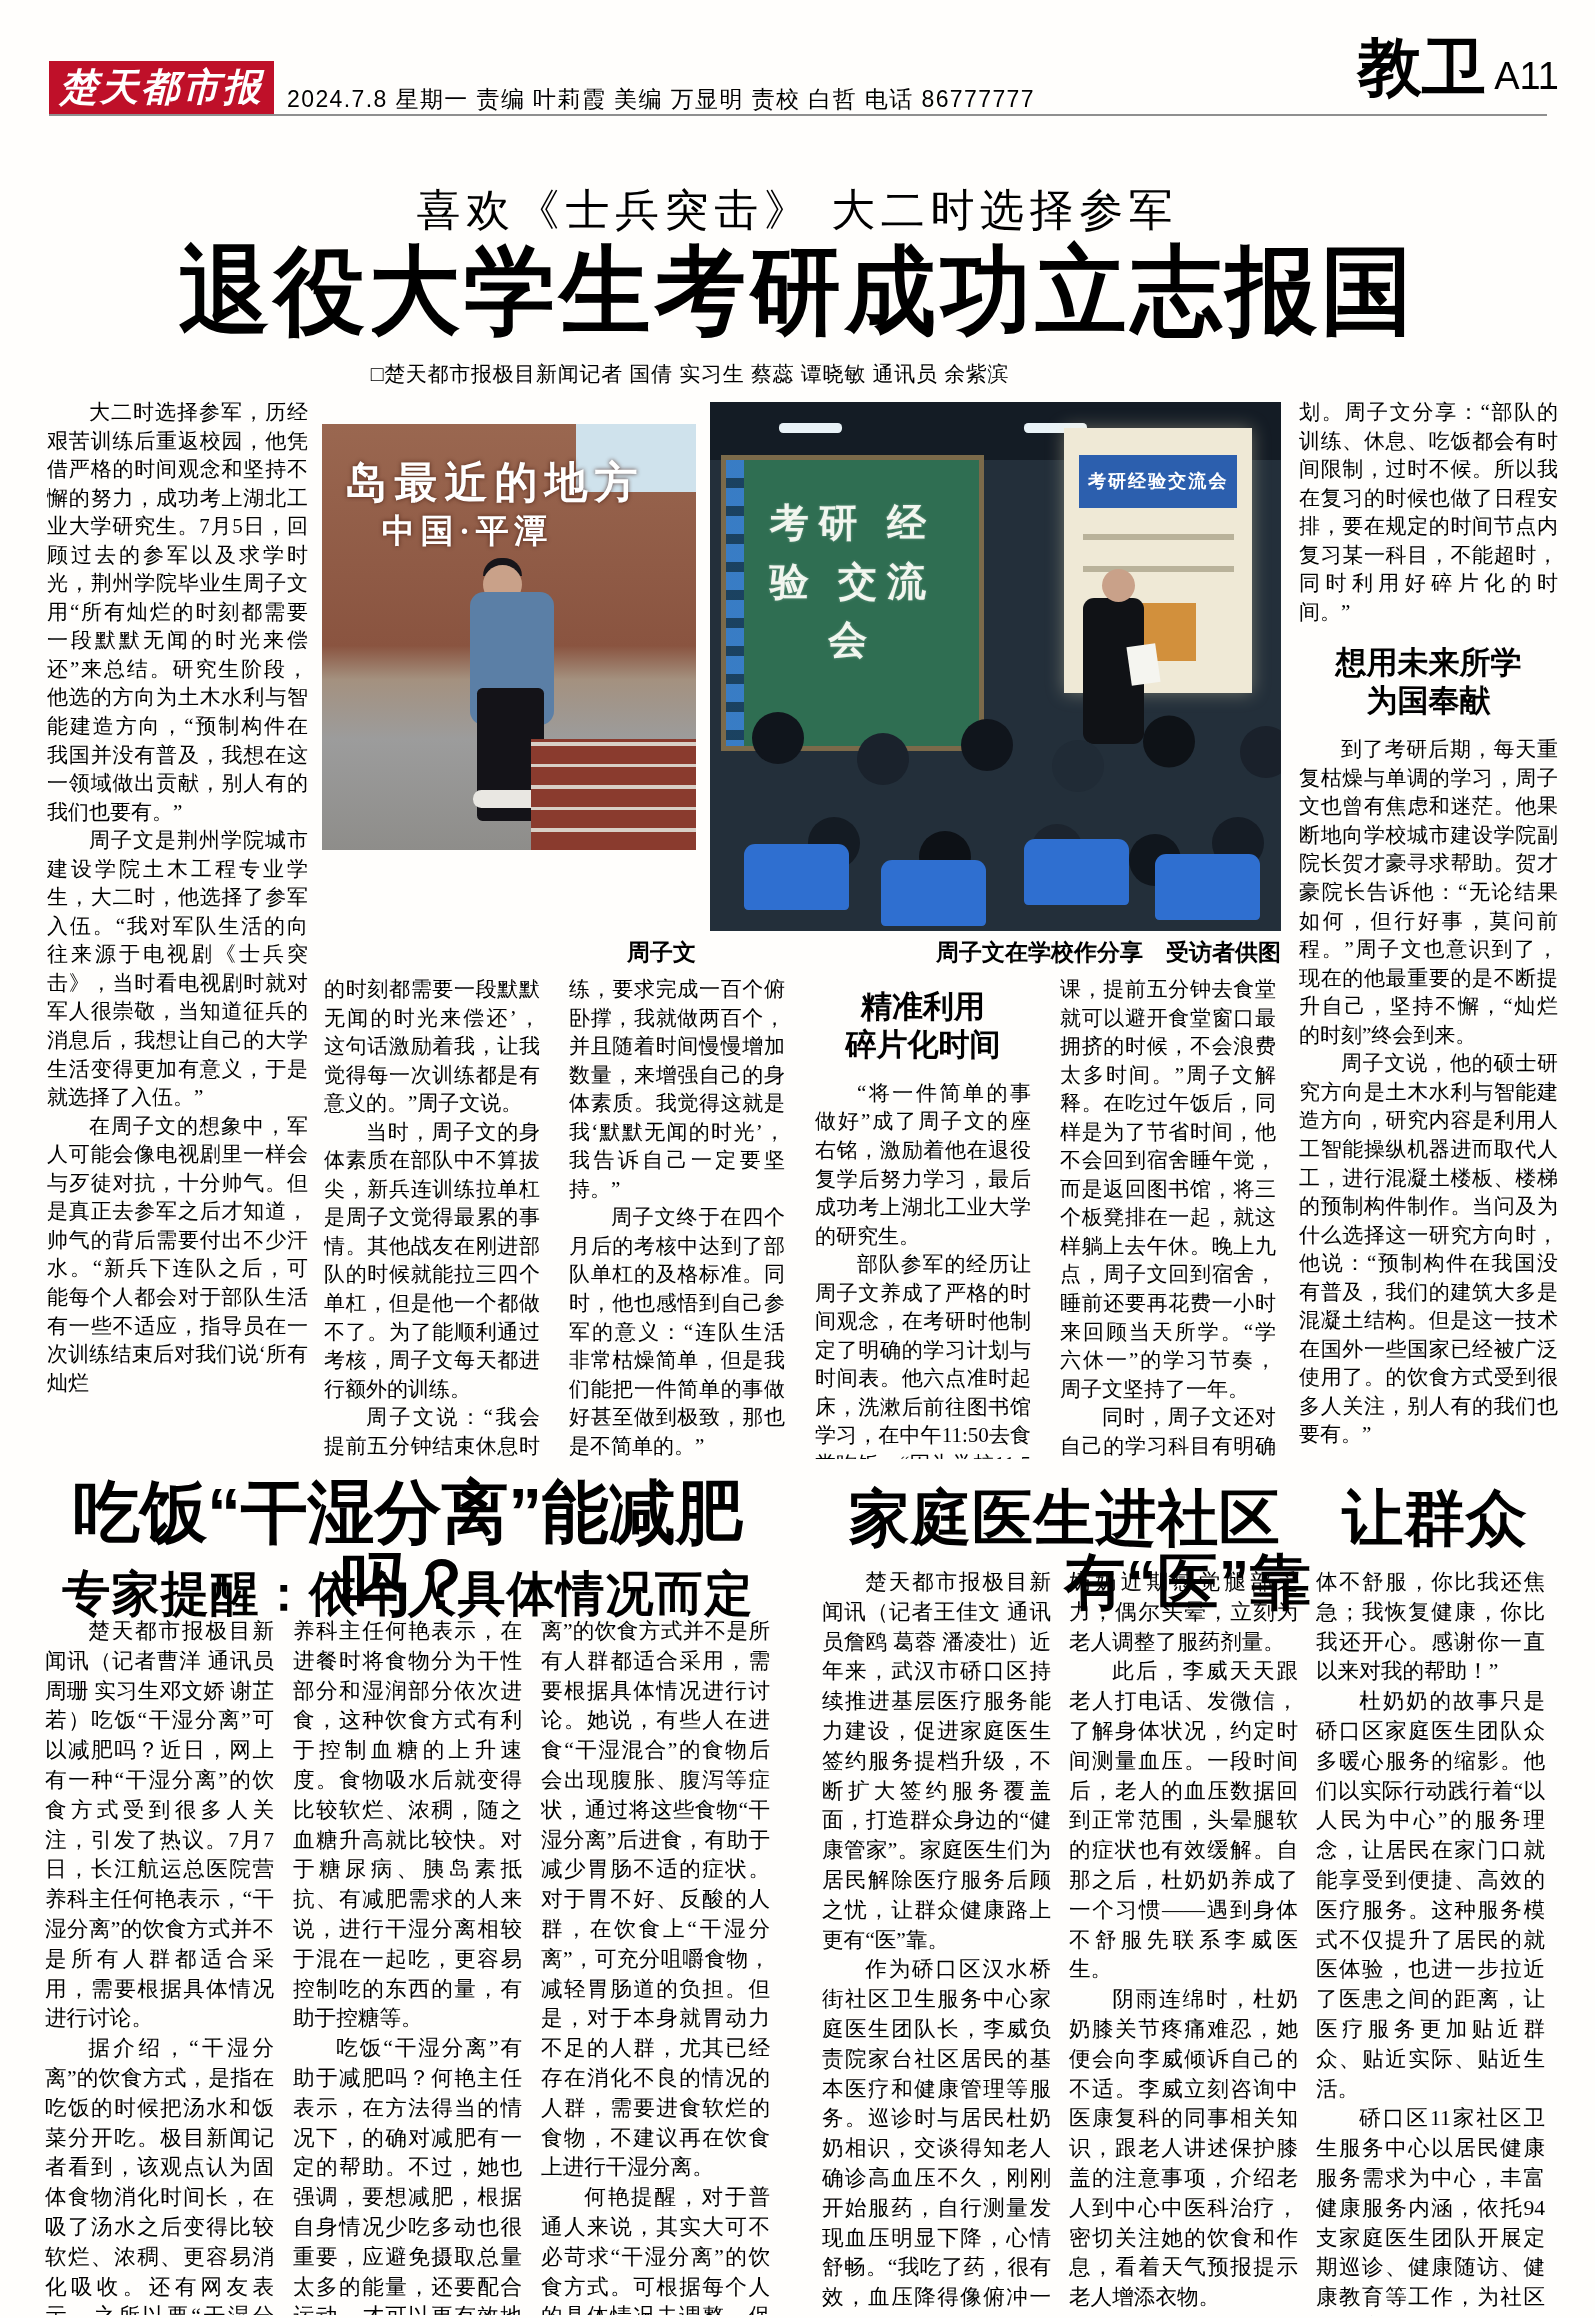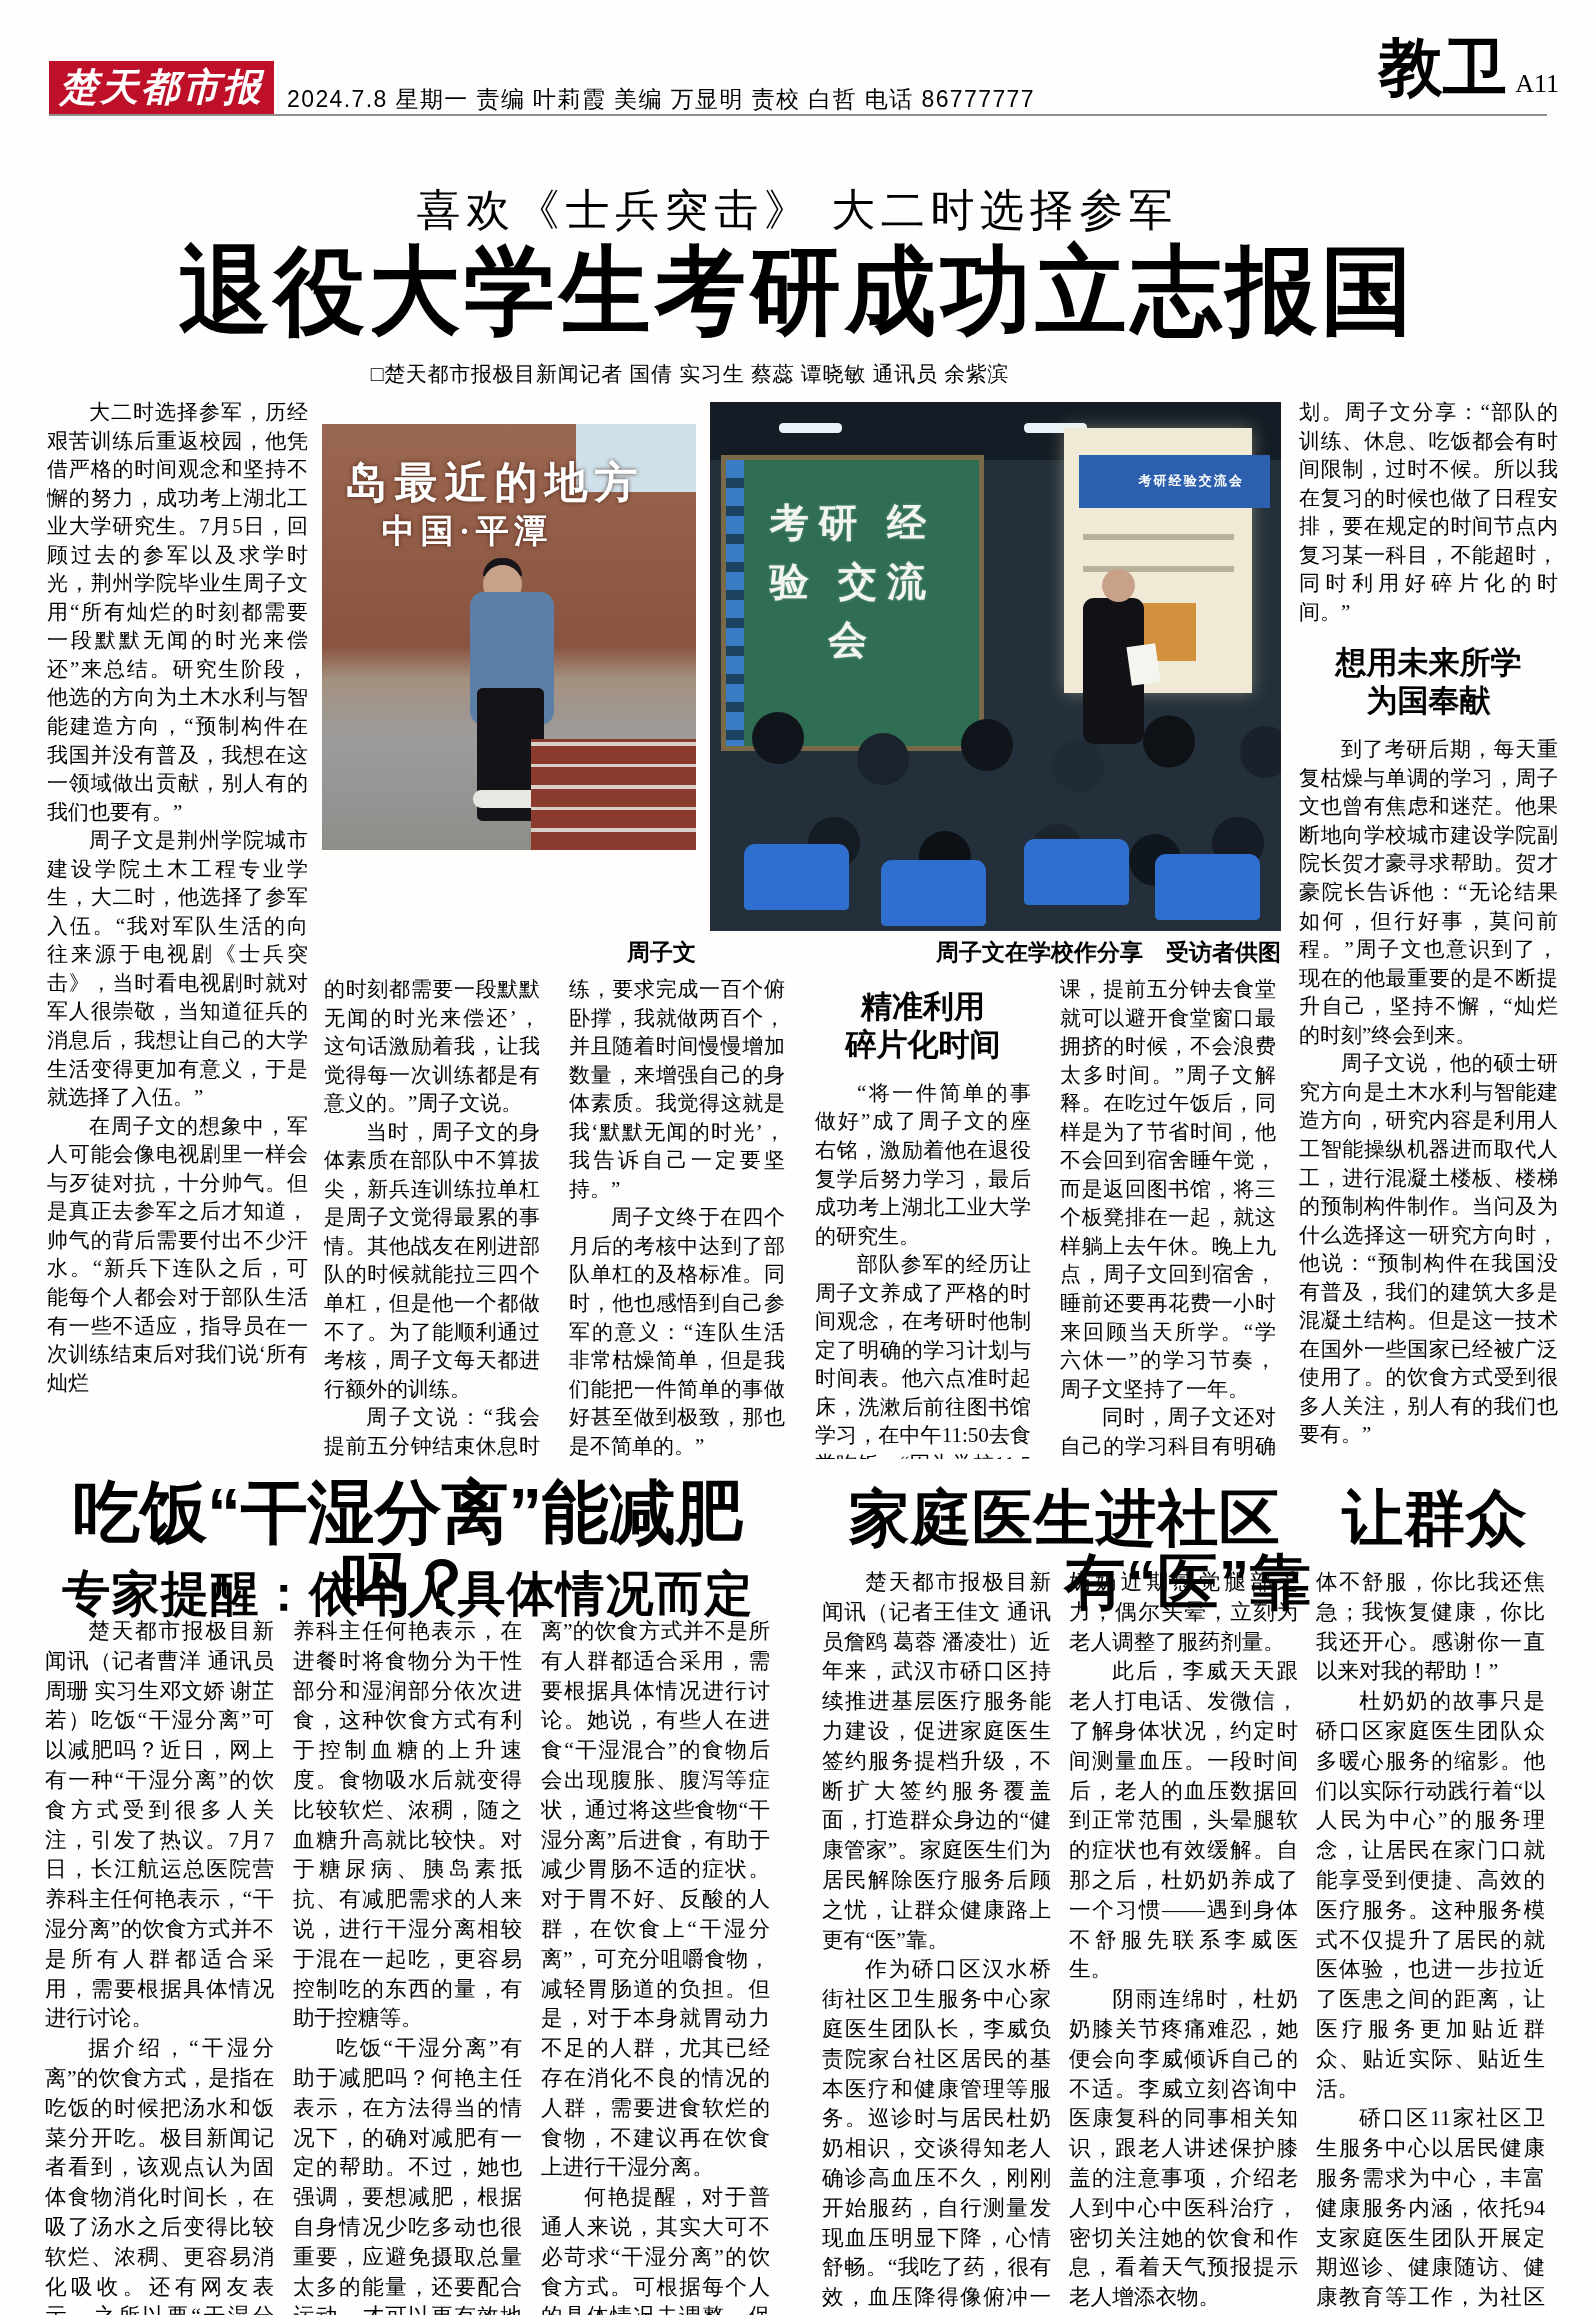--- a/index.html
+++ b/index.html
@@ -9,21 +9,21 @@
 
   
   .masthead{left:49px;top:61px;width:225px;height:53px;background:#bf1029;
             display:flex;align-items:center;justify-content:center;}
   .masthead-name{color:#fff;font-size:38px;font-weight:bold;font-style:italic;
                  font-family:"Liberation Serif",serif;letter-spacing:2.8px;white-space:nowrap;}
   .dateline{left:287px;top:84px;font-family:"Liberation Sans",sans-serif;
             font-size:23px;font-weight:500;letter-spacing:1.4px;white-space:nowrap;}
   .section-wrap{left:1343px;top:35px;width:216px;display:flex;align-items:flex-end;justify-content:flex-end;gap:8.4px;}
   .section-name{font-family:"Liberation Sans",sans-serif;font-weight:900;font-size:64px;line-height:1;}
-  .page-number{font-family:Liberation Serif, serif;font-size:26px;line-height:1.15;}
+  .page-number{font-family:Liberation Sans, sans-serif;font-size:38px;line-height:1.15;}
   .header-rule{left:49px;top:114px;width:1498px;height:2.1px;background:#8f8f8f;}
 
   
   .kicker{left:0;top:181px;width:1595px;text-align:center;
           font-family:"Liberation Sans",sans-serif;font-weight:400;font-size:44px;letter-spacing:5.6px;}
   .main-headline{left:0;top:243px;width:1595px;text-align:center;
           font-family:"Liberation Sans",sans-serif;font-weight:900;font-size:91px;
           letter-spacing:4.2px;line-height:1.05;transform:scaleY(1.06);}
   .byline{left:0;top:360px;width:1380px;text-align:center;
           font-family:"Liberation Sans",sans-serif;font-size:21px;font-weight:500;letter-spacing:0.7px;}
@@ -70,22 +70,22 @@
   .p2-board{position:absolute;left:2%;top:10%;width:46%;height:56%;background:#2f6e52;
             border:5.6px solid #7b6a4a;box-sizing:border-box;}
   .p2-boardtext{position:absolute;left:10%;top:12%;color:#f2f6ef;font-size:39px;font-weight:bold;
                 letter-spacing:9.8px;line-height:1.5;width:80%;text-align:center;
                 text-shadow:0 0 2.8px rgba(255,255,255,.35);}
   .p2-tinsel{position:absolute;left:0;top:0;width:18px;height:100%;
              background:repeating-linear-gradient(180deg,#3a7fd9 0 18px,#173a63 18px 28px);opacity:.85;}
   .p2-screen{position:absolute;right:5%;top:5%;width:33%;height:50%;background:#efe9d6;
              box-shadow:0 0 16.7px rgba(255,244,200,.35);}
   .p2-slide-title{position:absolute;left:8%;top:10%;width:84%;height:20%;background:#2c5fae;
-                  color:#fff;font-size:13px;font-weight:bold;display:flex;align-items:center;
-                  justify-content:center;letter-spacing:2.1px;white-space:nowrap;overflow:hidden;padding-left:33px;}
+                  color:#fff;font-size:18px;font-weight:bold;display:flex;align-items:center;
+                  justify-content:center;letter-spacing:2.1px;white-space:nowrap;overflow:hidden;}
   .p2-slide-line{position:absolute;left:10%;width:80%;height:5.6px;background:#b9b29a;}
   .p2-slide-box{position:absolute;left:30%;top:66%;width:40%;height:22%;background:#d2903c;}
   .p2-presenter-body{position:absolute;right:24%;top:37%;width:61px;height:146px;border-radius:11px;background:#101216;}
   .p2-presenter-head{position:absolute;right:25.6%;top:31.5%;width:33px;height:33px;border-radius:50%;background:#c9a189;}
   .p2-paper{position:absolute;right:21.5%;top:46%;width:29px;height:39px;background:#f5f5f0;transform:rotate(-8deg);}
   .p2-heads{position:absolute;left:42px;bottom:167px;width:52px;height:52px;border-radius:50%;background:#10151c;
             box-shadow:105px 21px 0 #1a222c,209px 7px 0 #10151c,300px 28px 0 #202b36,391px 3.5px 0 #0e1217,
                        56px 105px 0 #141b23,167px 119px 0 #0d1116,279px 112px 0 #1c242e,377px 122px 0 #10161d,
                        460px 105px 0 #151c25,488px 14px 0 #1a212b;}
   .p2-chair{position:absolute;width:105px;height:66px;background:#2f6fd0;border-radius:11px 11px 4.2px 4.2px;}

